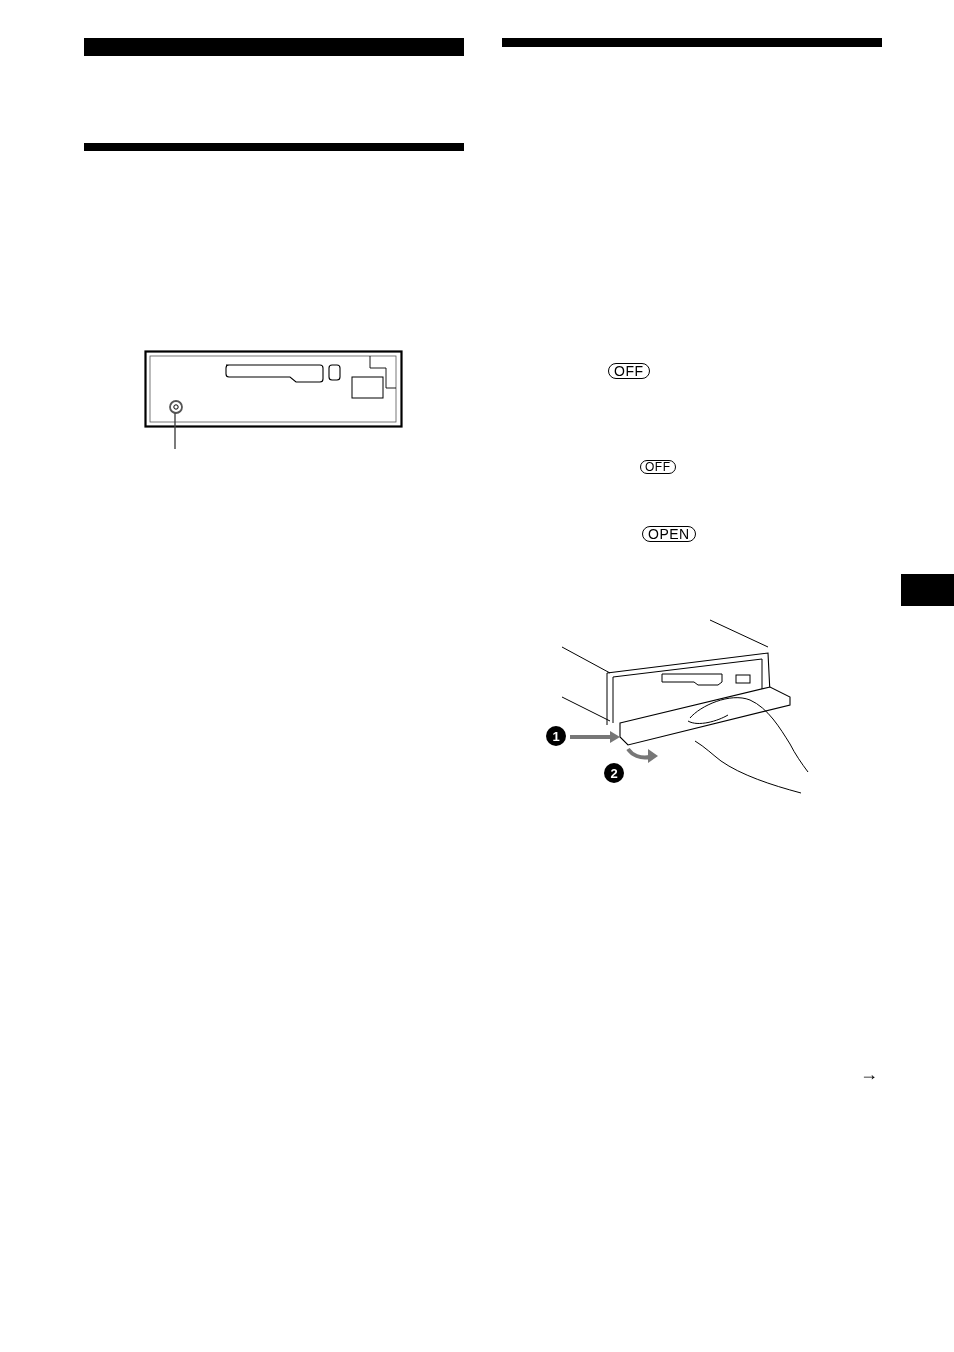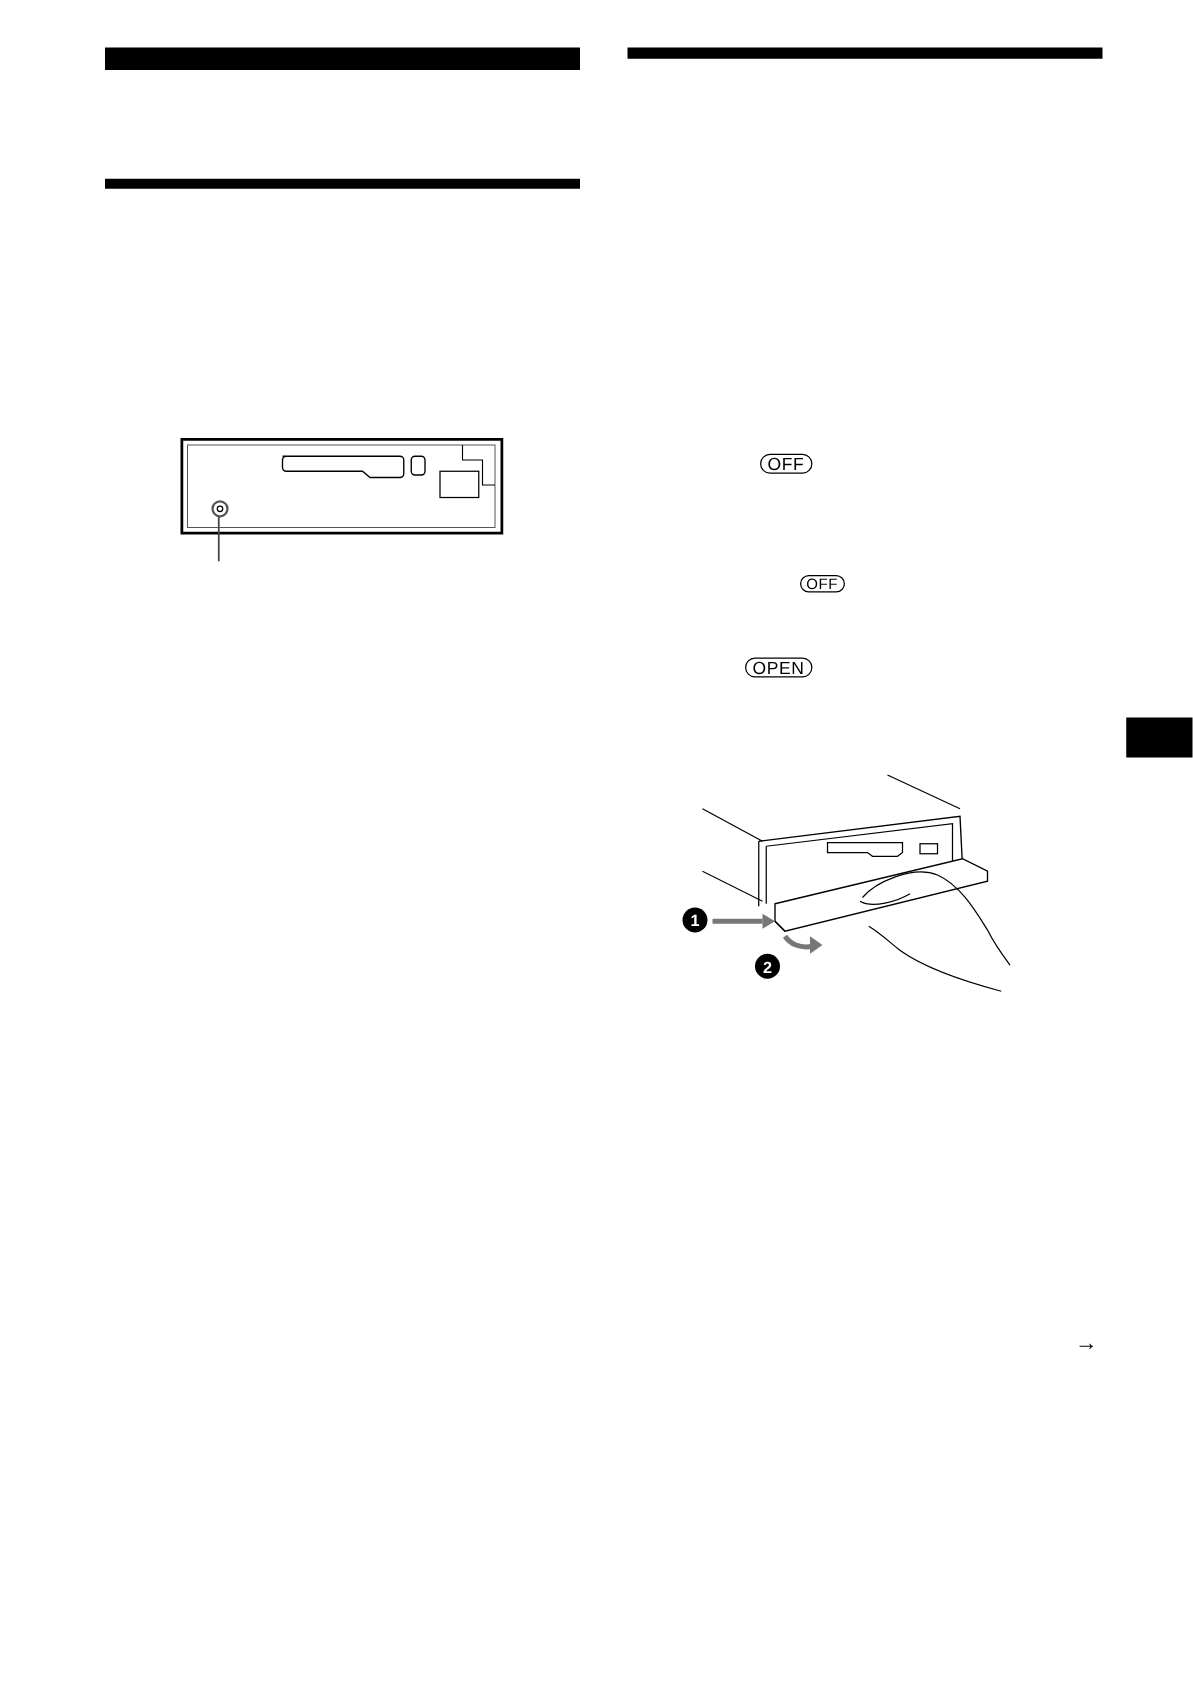--- a/index.html
+++ b/index.html
@@ -30,21 +30,21 @@
     <circle cx="32" cy="57" r="6" fill="none" stroke="#555" stroke-width="1.8"></circle>
     <circle cx="32" cy="57" r="2.2" fill="none" stroke="#000" stroke-width="1"></circle>
     <line x1="31" y1="63" x2="31" y2="99" stroke="#444" stroke-width="1.4"></line>
   </svg>
 </div>
 
 <div class="bar" style="left:502px; top:38px; width:380px; height:9px;"></div>
 
 <span class="key" style="left:608px; top:363px;">OFF</span>
 <span class="key key-small" style="left:640px; top:460px;">OFF</span>
-<span class="key" style="left:596px; top:526px;">OPEN</span>
+<span class="key" style="left:642px; top:526px;">OPEN</span>
 
 <div class="abs" style="left:540px; top:615px; width:270px; height:190px;">
   <svg width="270" height="190" viewBox="0 0 270 190">
     <line x1="22" y1="32" x2="70" y2="58" stroke="#000" stroke-width="1"></line>
     <line x1="170" y1="5" x2="228" y2="32" stroke="#000" stroke-width="1"></line>
     <line x1="22" y1="82" x2="70" y2="106" stroke="#000" stroke-width="1"></line>
     <path d="M67 58 L228 38 L230 78" fill="none" stroke="#000" stroke-width="1.1"></path>
     <path d="M67 58 V110 M73 62 V108 M73 62 L222 44 V80" fill="none" stroke="#000" stroke-width="1"></path>
     <path d="M122 59 h60 v8 l-4 3 h-20 l-4 -3 h-32 z" fill="none" stroke="#000" stroke-width="1"></path>
     <rect x="196" y="60" width="14" height="8" fill="none" stroke="#000" stroke-width="1"></rect>

